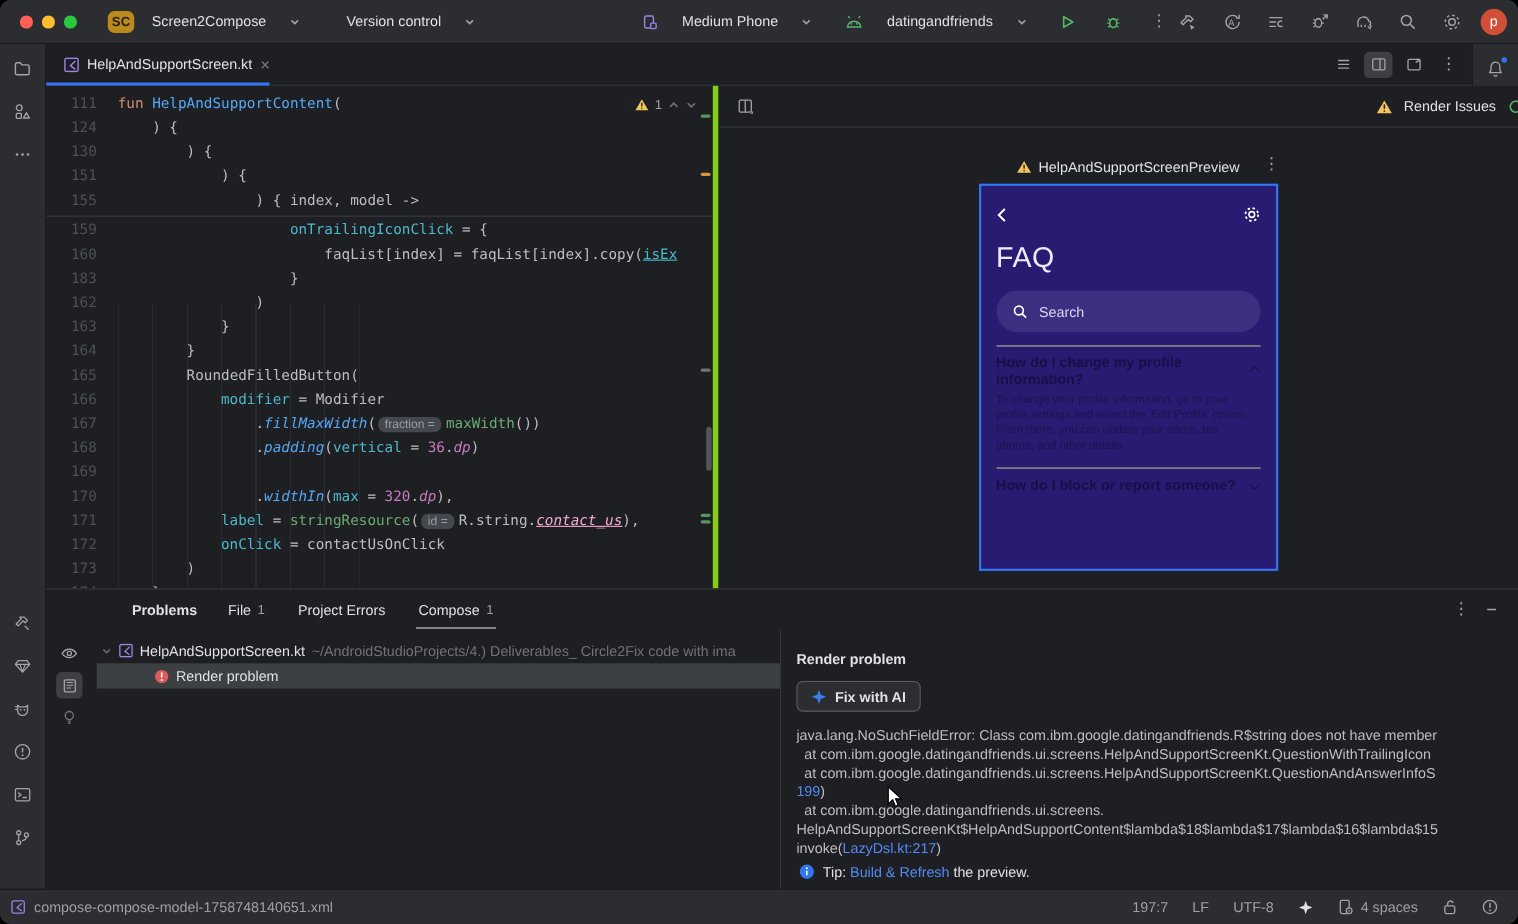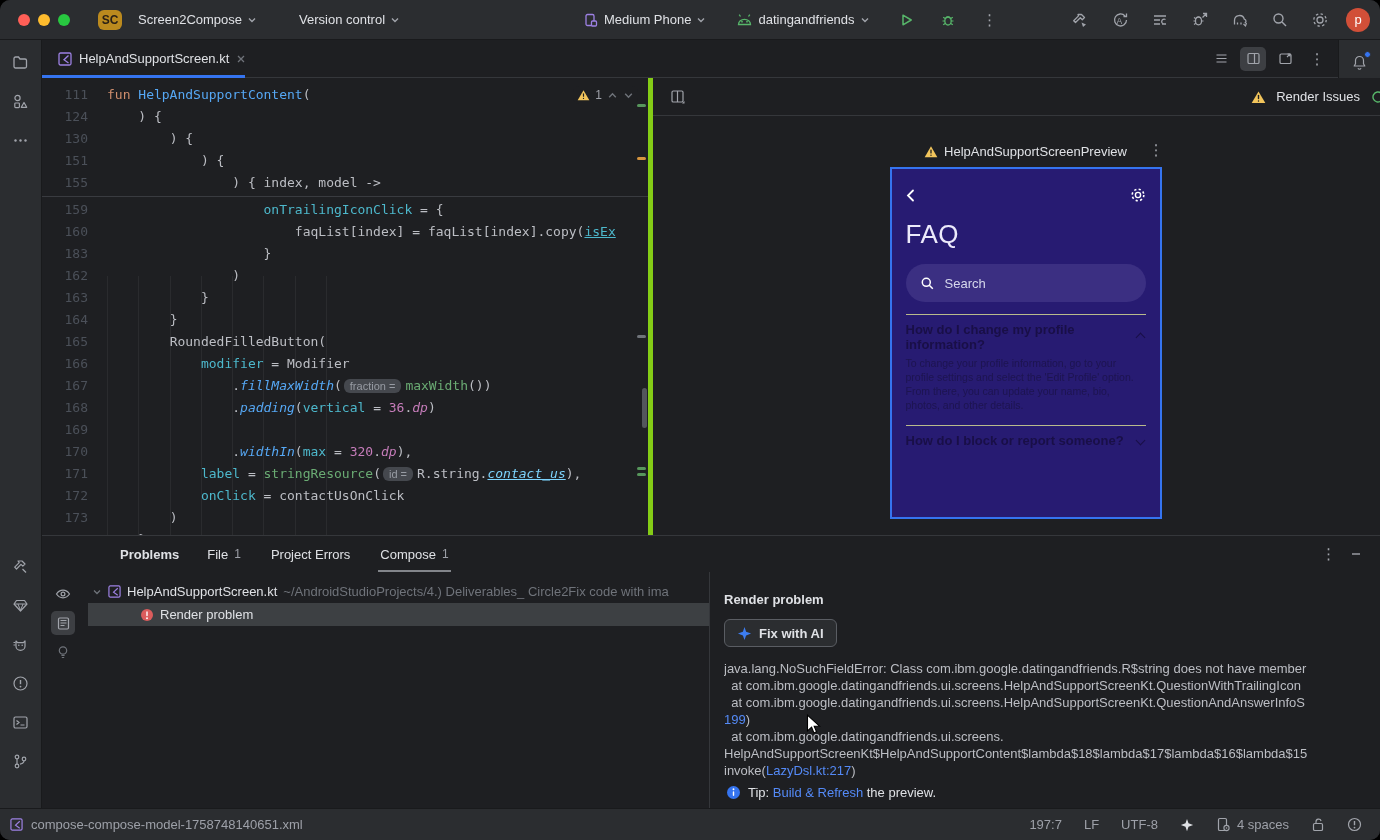--- a/index.html
+++ b/index.html
@@ -8,21 +8,21 @@
   svg { display:block; }
   .ico { color:#a1a4ab; display:flex; align-items:center; justify-content:center; }
   .green { color:#57b66a; } .purple { color:#9d81e3; } .dim { color:#6f737a; }
 
   
   .titlebar { position:absolute; left:0; top:0; width:1380px; height:40px; background:#2b2d30; border-bottom:1px solid #191a1c; display:flex; align-items:center; }
   .traffic { display:flex; gap:8px; padding:0 14px 0 18px; }
   .traffic span { width:12px; height:12px; border-radius:50%; display:block; }
   .t-red{background:#ff5f57;} .t-yellow{background:#febc2e;} .t-green{background:#28c840;}
   .app-badge { width:24px; height:20px; border-radius:6px; background:#bb8a1e; color:#2b2116; font-weight:bold; font-size:12px; display:flex; align-items:center; justify-content:center; margin:0 8px 0 14px; }
-  .menu-item { display:flex; align-items:center; gap:5px; font-size:13px; color:#dfe1e5; padding:4px 8px; border-radius:6px; }
+  .menu-item { display:flex; align-items:center; gap:21px; font-size:13px; color:#dfe1e5; padding:4px 8px; border-radius:6px; }
   .tb-center { position:absolute; left:575px; display:flex; align-items:center; gap:14px; }
   .tb-right { position:absolute; right:10px; display:flex; align-items:center; gap:12px; }
   .icon-btn { width:28px; height:28px; border-radius:6px; display:flex; align-items:center; justify-content:center; }
   .avatar { width:24px; height:24px; border-radius:50%; background:#d14f38; color:#fff; font-size:13px; display:flex; align-items:center; justify-content:center; }
   .kebab { font-size:15px; color:#a1a4ab; letter-spacing:0; line-height:10px; }
 
   
   .left-stripe { position:absolute; left:0; top:40px; width:42px; height:768px; background:#2b2d30; border-right:1px solid #191a1c; display:flex; flex-direction:column; align-items:center; padding:8px 0 22px; }
   .right-stripe { position:absolute; right:0; top:40px; width:42px; height:495px; background:#2b2d30; border-left:1px solid #191a1c; display:flex; flex-direction:column; align-items:center; padding:8px 0; }
   .stripe-btn { width:28px; height:28px; border-radius:6px; display:flex; align-items:center; justify-content:center; margin-bottom:11px; position:relative; }
@@ -42,21 +42,21 @@
   .guides { position:absolute; left:65px; top:198px; width:220px; height:259px; background:repeating-linear-gradient(to right, rgba(255,255,255,0.055) 0 1px, transparent 1px 31.3px); pointer-events:none; }
   #code-lines { position:absolute; left:0; top:6px; width:100%; font-family:"DejaVu Sans Mono","Liberation Mono",monospace; font-size:13px; }
   .code-row { display:flex; height:22px; line-height:22px; white-space:pre; }
   .ln { width:46px; text-align:right; color:#4b5059; flex:none; }
   .lt { padding-left:19px; }
   .sticky-sep { height:0; border-bottom:1px solid #393b40; margin:2px 0; }
   .tk-pl{color:#bcbec4;} .tk-kw{color:#cf8e6d;} .tk-fn{color:#56a8f5;}
   .tk-fni{color:#56a8f5;font-style:italic;} .tk-arg{color:#4db8cc;}
   .tk-argu{color:#4db8cc;text-decoration:underline;}
   .tk-num{color:#c77dbb;} .tk-prop{color:#c77dbb;font-style:italic;}
-  .tk-propu{color:#7dd3fc;font-style:italic;text-decoration:underline;}
+  .tk-propu{color:#f9a8d4;font-style:italic;text-decoration:underline;}
   .tk-green{color:#6aab73;}
   .tk-hint{background:#45484e;color:#989ca4;border-radius:6px;padding:1px 6px;font-size:11px;font-family:"Liberation Sans",sans-serif;font-style:normal;margin:0 4px 0 2px;}
   .inspect-widget { position:absolute; top:8px; right:10px; display:flex; align-items:center; gap:5px; font-size:12px; color:#9da0a8; background:#1e1f22; padding:2px 4px; border-radius:6px; }
   .an-mark { position:absolute; right:2px; width:9px; height:3px; border-radius:2px; }
   .ed-scrollthumb { position:absolute; right:1px; top:310px; width:5px; height:40px; border-radius:3px; background:#53565c; }
 
   
   .preview-panel { position:absolute; left:648px; top:78px; width:750px; height:457px; background:#1e1f22; border-left:5px solid #84cc16; }
   .pv-toolbar { height:38px; border-bottom:1px solid #35373b; display:flex; align-items:center; padding:0 12px; }
   .pv-toolbar .right { margin-left:auto; display:flex; align-items:center; gap:10px; font-size:13px; color:#dfe1e5; }

